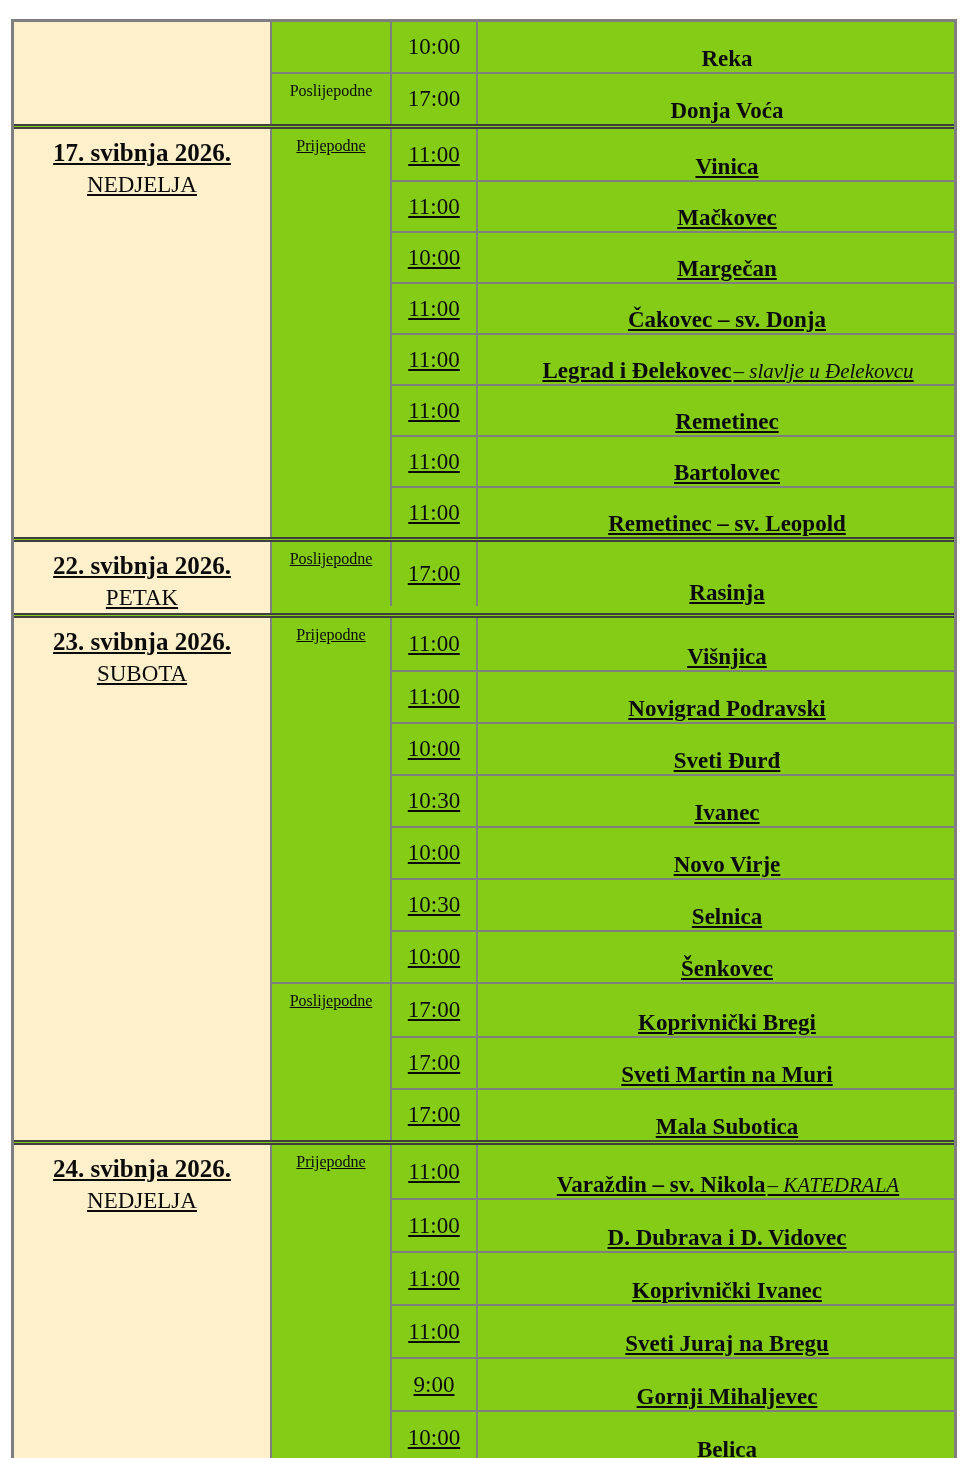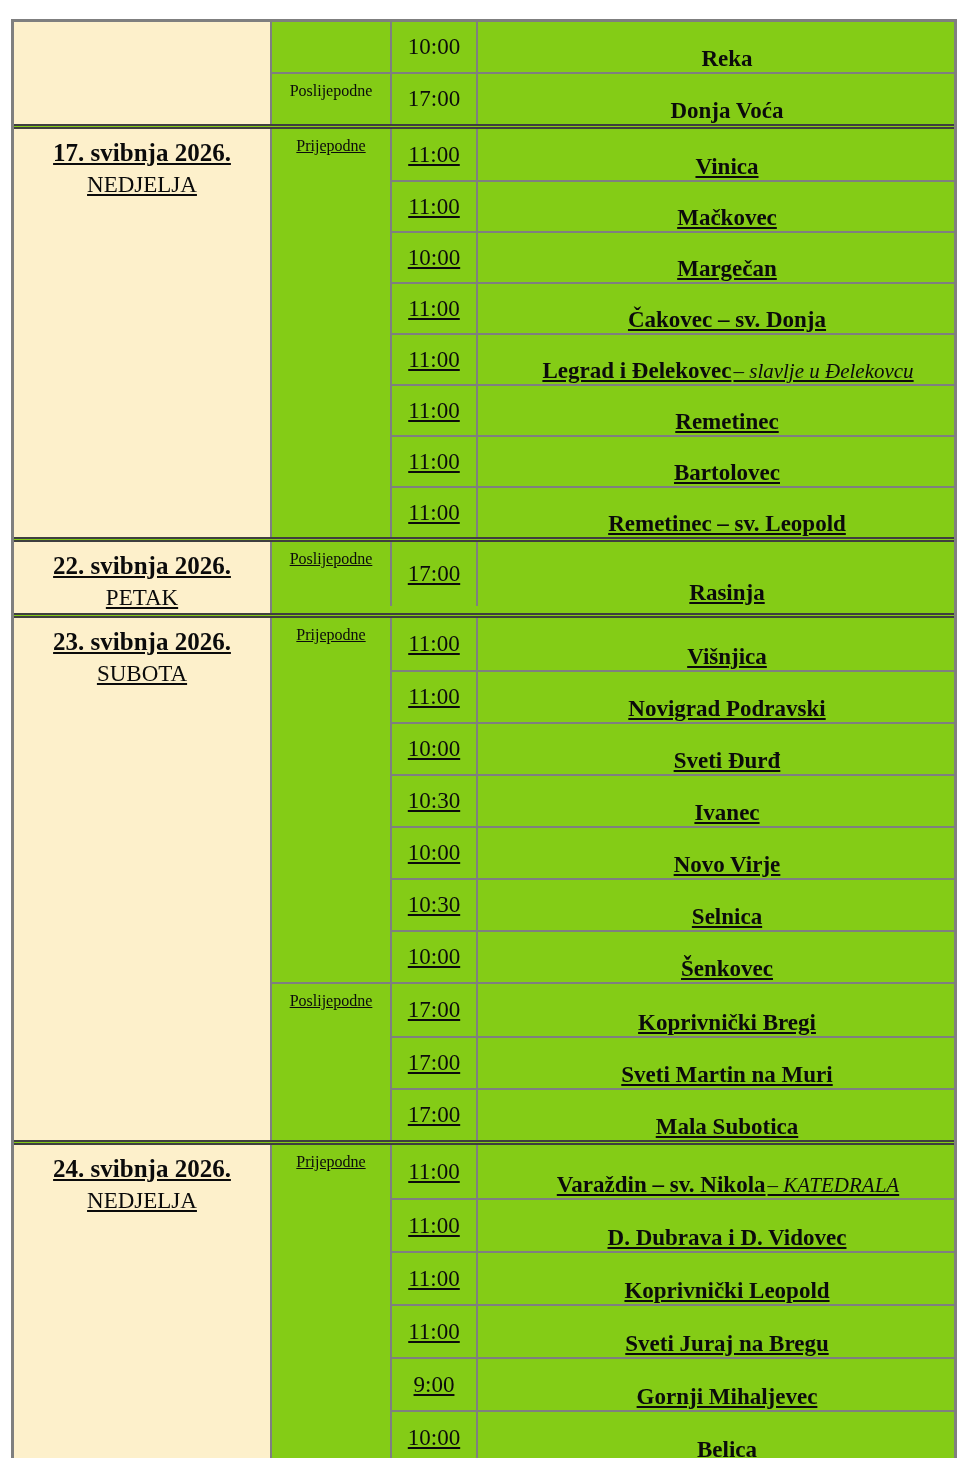--- a/index.html
+++ b/index.html
@@ -310,21 +310,21 @@
             <div class="row">
     <div class="time-cell">11:00</div>
     <div class="place-cell">
       <span class="place-name">D. Dubrava i D. Vidovec</span>
                 <span class="place-note"></span>
     </div>
   </div>
             <div class="row">
     <div class="time-cell">11:00</div>
     <div class="place-cell">
-      <span class="place-name">Koprivnički Leopold</span>
+      <span class="place-name">Koprivnički Ivanec</span>
                 <span class="place-note"></span>
     </div>
   </div>
             <div class="row">
     <div class="time-cell">11:00</div>
     <div class="place-cell">
       <span class="place-name">Sveti Juraj na Bregu</span>
                 <span class="place-note"></span>
     </div>
   </div>

